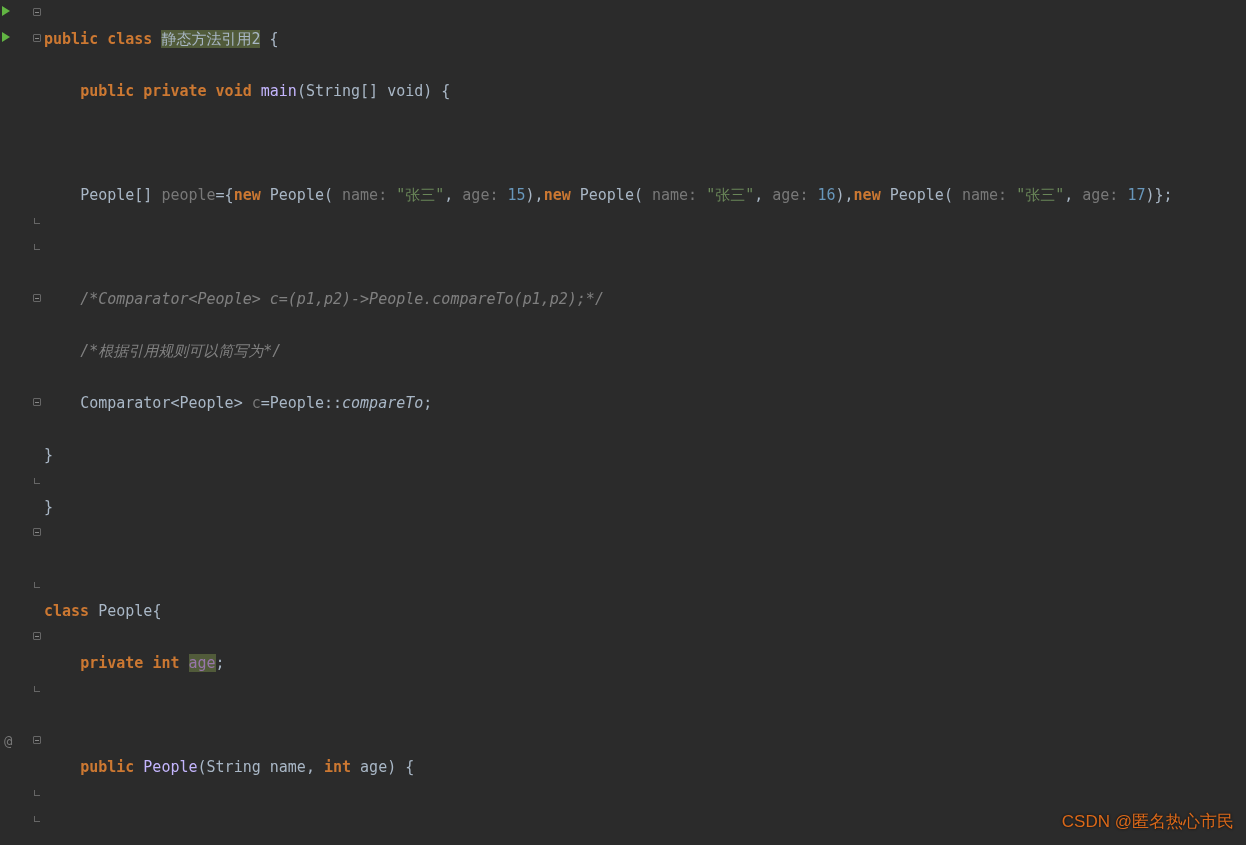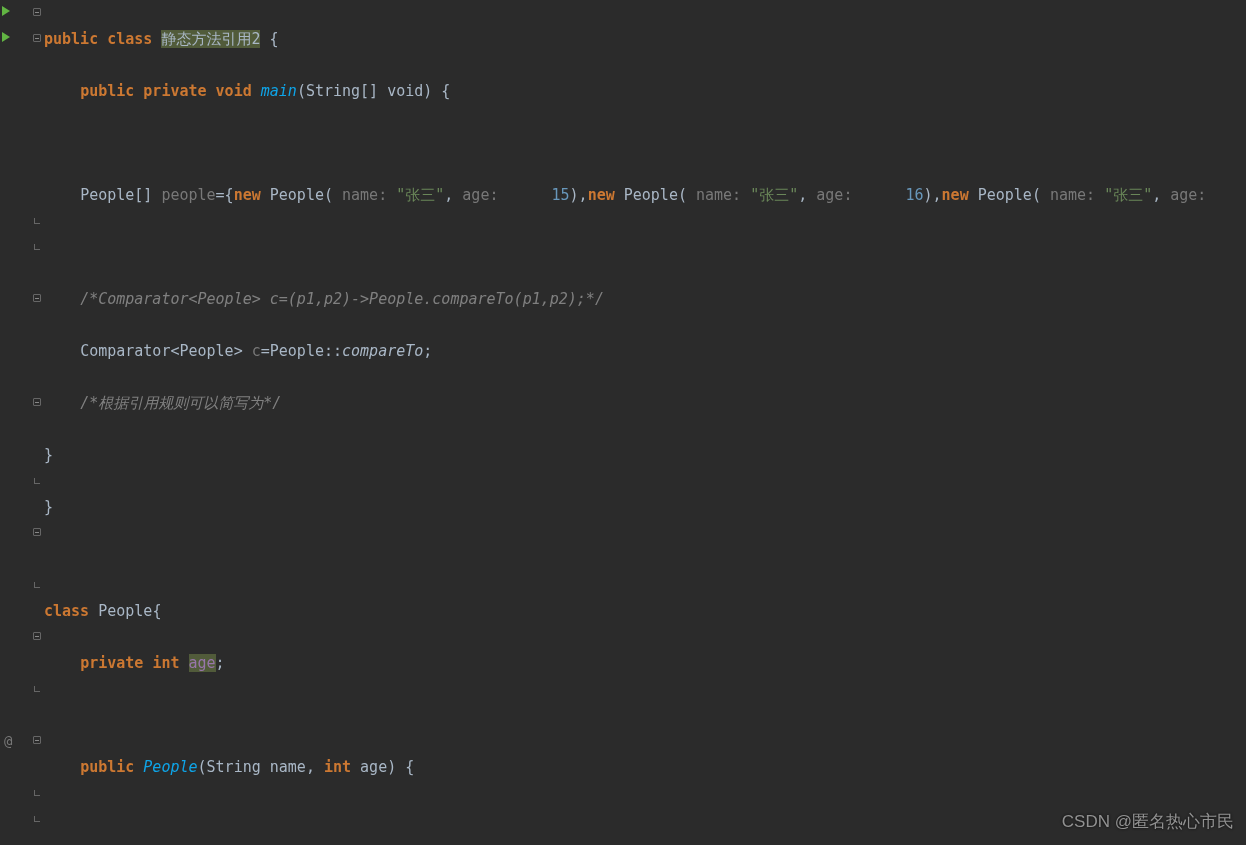--- a/index.html
+++ b/index.html
@@ -65,37 +65,37 @@
     white-space: pre;
     padding-top: 0;
   }
   .line {
     height: 26px;
     display: block;
   }
   .kw { color: #cc7832; font-weight: bold; }
   .hl { background: #515b3a; text-align: right; }
   .str { color: #6a8759; }
-  .num { color: #6897bb; margin-left: 44px; }
+  .num { color: #6897bb; }
   .cmt { color: #808080; font-style: italic; }
   .hint { color: #787878; font-style: normal; }
-  .fn { color: #0ea5e9; font-style: italic; }
+  .fn { color: #c4b5fd; }
   .it { font-style: italic; }
   .var { color: #9876aa; }
   .at-sign {
     position: absolute;
     left: 4px;
     color: #787878;
     font-size: 14px;
   }
   .watermark {
     position: absolute;
     right: 12px;
     bottom: 10px;
-    color: #a3a3a3;
+    color: #f97316;
     font-family: sans-serif;
     font-size: 17px;
     opacity: 0.85;
     text-shadow: 0 0 3px #000;
   }
 </style>
 </head>
 <body>
 
 <div class="editor">
@@ -165,22 +165,22 @@
       </div>
   </div>
 
   <div class="code-area">
 <span class="line"><span class="kw">public</span> <span class="kw">class</span> <span class="hl">静态方法引用2</span> {</span>
 <span class="line">    <span class="kw">public</span> <span class="kw">private</span> <span class="kw">void</span> <span class="fn">main</span>(<span>String</span>[] <span>void</span>) {</span>
 <span class="line"> </span>
 <span class="line">    <span>People</span>[] <span class="hint">people</span>={<span class="kw">new</span> <span>People</span>( <span class="hint">name:</span> <span class="str">"张三"</span>, <span class="hint">age:</span> <span class="num">15</span>),<span class="kw">new</span> <span>People</span>( <span class="hint">name:</span> <span class="str">"张三"</span>, <span class="hint">age:</span> <span class="num">16</span>),<span class="kw">new</span> <span>People</span>( <span class="hint">name:</span> <span class="str">"张三"</span>, <span class="hint">age:</span> <span class="num">17</span>)};</span>
 <span class="line"> </span>
 <span class="line">    <span class="cmt">/*Comparator&lt;People&gt; c=(p1,p2)-&gt;People.compareTo(p1,p2);*/</span></span>
+<span class="line">    <span class="cmt">/*根据引用规则可以简写为*/</span></span>
 <span class="line">    <span>Comparator</span>&lt;<span>People</span>&gt; <span class="hint">c</span>=<span>People</span>::<span class="it">compareTo</span>;</span>
-<span class="line">    <span class="cmt">/*根据引用规则可以简写为*/</span></span>
 <span class="line">}</span>
 <span class="line">}</span>
 <span class="line"> </span>
 <span class="line"><span class="kw">class</span> <span>People</span>{</span>
 <span class="line">    <span class="kw">private</span> <span class="kw">int</span> <span class="hl var">age</span>;</span>
 <span class="line"> </span>
 <span class="line">    <span class="kw">public</span> <span class="fn">People</span>(<span>String</span> <span>name</span>, <span class="kw">int</span> <span>age</span>) {</span>
 
 
 

